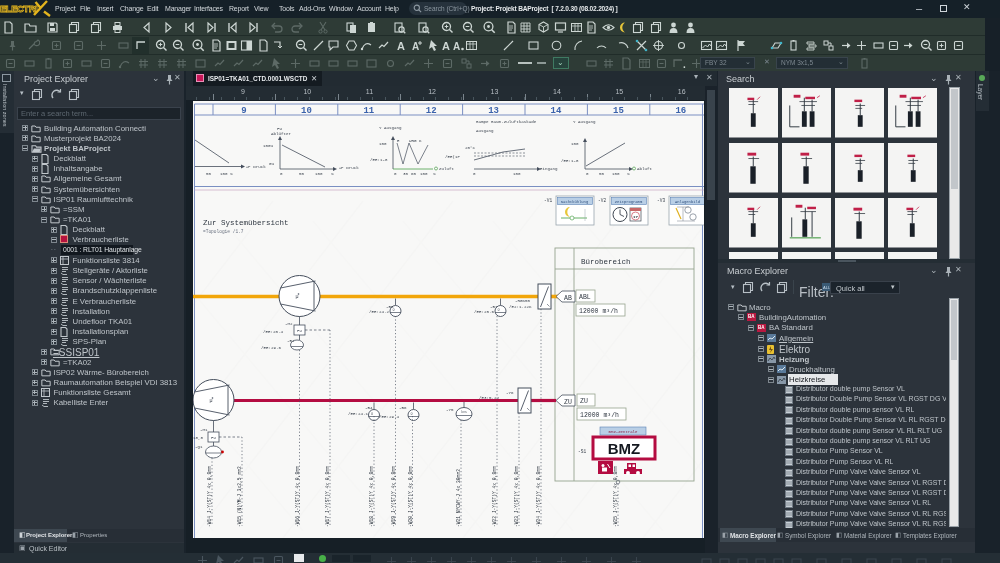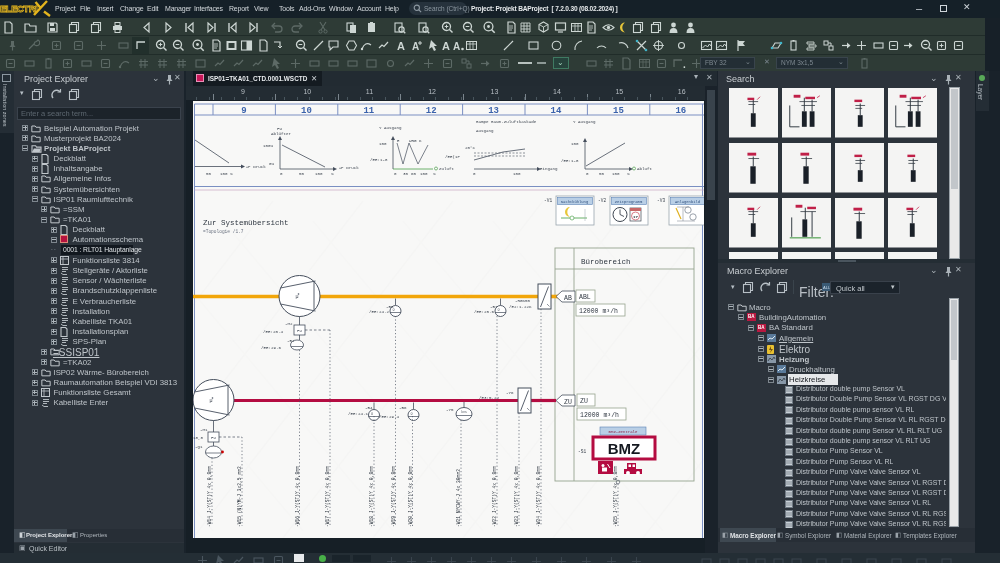--- a/index.html
+++ b/index.html
@@ -531,21 +531,21 @@
       <path d="M3.5 3.5v-2h7v8h-2" fill="none" stroke="#b8c0c6" stroke-width="1.1"></path>
     </svg>
 <div class="ab" style="left:17px;top:107px;width:164px;height:13px;background:#1c232a;border:1px solid #3a424c;"></div>
 <div class="ab" style="left:21px;top:109px;font-size:7.5px;color:#5d6770;font-weight:normal;white-space:nowrap;">Enter a search term...</div>
 <div class="ab" style="left:22.0px;top:125px;width:6px;height:6px;border:1px solid #7d868d"></div>
 <div class="ab" style="left:23.0px;top:127.2px;width:4px;height:1px;background:#aeb6bc"></div>
 <div class="ab" style="left:24.6px;top:125.8px;width:1px;height:4px;background:#aeb6bc"></div>
 <svg class="ab" style="left:31.0px;top:123.5px" width="10" height="9" viewBox="0 0 12 10">
       <path d="M1 2h4l1 1.5h5V9H1z" fill="none" stroke="#c0c6cb" stroke-width="1.2"></path>
     </svg>
-<div class="ab" style="left:44.0px;top:123.5px;font-size:7.8px;color:#bfc5ca;font-weight:normal;white-space:nowrap;">Beispiel Automation Projekt</div>
+<div class="ab" style="left:44.0px;top:123.5px;font-size:7.8px;color:#bfc5ca;font-weight:normal;white-space:nowrap;">Building Automation Connecti</div>
 <div class="ab" style="left:22.0px;top:135.18px;width:6px;height:6px;border:1px solid #7d868d"></div>
 <div class="ab" style="left:23.0px;top:137.38px;width:4px;height:1px;background:#aeb6bc"></div>
 <div class="ab" style="left:24.6px;top:135.98000000000002px;width:1px;height:4px;background:#aeb6bc"></div>
 <svg class="ab" style="left:31.0px;top:133.68px" width="10" height="9" viewBox="0 0 12 10">
       <path d="M1 2h4l1 1.5h5V9H1z" fill="none" stroke="#c0c6cb" stroke-width="1.2"></path>
     </svg>
 <div class="ab" style="left:44.0px;top:133.68px;font-size:7.8px;color:#bfc5ca;font-weight:normal;white-space:nowrap;">Musterprojekt BA2024</div>
 <div class="ab" style="left:22.0px;top:145.36px;width:6px;height:6px;border:1px solid #7d868d"></div>
 <div class="ab" style="left:23.0px;top:147.56px;width:4px;height:1px;background:#aeb6bc"></div>
 <svg class="ab" style="left:31.0px;top:143.86px" width="11" height="9" viewBox="0 0 12 10">
@@ -566,21 +566,21 @@
 <svg class="ab" style="left:40.5px;top:164.22000000000003px" width="8" height="10" viewBox="0 0 8 10">
       <path d="M1 .5h4.5L7 2v7.5H1z" fill="none" stroke="#c0c6cb" stroke-width="1.1"></path>
     </svg>
 <div class="ab" style="left:53.5px;top:164.22000000000003px;font-size:7.8px;color:#bfc5ca;font-weight:normal;white-space:nowrap;">Inhaltsangabe</div>
 <div class="ab" style="left:31.5px;top:175.90000000000003px;width:6px;height:6px;border:1px solid #7d868d"></div>
 <div class="ab" style="left:32.5px;top:178.10000000000002px;width:4px;height:1px;background:#aeb6bc"></div>
 <div class="ab" style="left:34.1px;top:176.70000000000005px;width:1px;height:4px;background:#aeb6bc"></div>
 <svg class="ab" style="left:40.5px;top:174.40000000000003px" width="10" height="9" viewBox="0 0 12 10">
       <path d="M1 2h4l1 1.5h5V9H1z" fill="none" stroke="#c0c6cb" stroke-width="1.2"></path>
     </svg>
-<div class="ab" style="left:53.5px;top:174.40000000000003px;font-size:7.8px;color:#bfc5ca;font-weight:normal;white-space:nowrap;">Allgemeine Infos</div>
+<div class="ab" style="left:53.5px;top:174.40000000000003px;font-size:7.8px;color:#bfc5ca;font-weight:normal;white-space:nowrap;">Allgemeine Gesamt</div>
 <div class="ab" style="left:31.5px;top:186.08000000000004px;width:6px;height:6px;border:1px solid #7d868d"></div>
 <div class="ab" style="left:32.5px;top:188.28000000000003px;width:4px;height:1px;background:#aeb6bc"></div>
 <div class="ab" style="left:34.1px;top:186.88000000000005px;width:1px;height:4px;background:#aeb6bc"></div>
 <svg class="ab" style="left:40.5px;top:184.58000000000004px" width="10" height="9" viewBox="0 0 12 10">
       <path d="M1 2h4l1 1.5h5V9H1z" fill="none" stroke="#c0c6cb" stroke-width="1.2"></path>
     </svg>
 <div class="ab" style="left:53.5px;top:184.58000000000004px;font-size:7.8px;color:#bfc5ca;font-weight:normal;white-space:nowrap;">Systemübersichten</div>
 <div class="ab" style="left:31.5px;top:196.26000000000005px;width:6px;height:6px;border:1px solid #7d868d"></div>
 <div class="ab" style="left:32.5px;top:198.46000000000004px;width:4px;height:1px;background:#aeb6bc"></div>
 <svg class="ab" style="left:40.5px;top:194.76000000000005px" width="10" height="9" viewBox="0 0 12 10">
@@ -603,21 +603,21 @@
 <div class="ab" style="left:50.5px;top:226.80000000000007px;width:6px;height:6px;border:1px solid #7d868d"></div>
 <div class="ab" style="left:51.5px;top:229.00000000000006px;width:4px;height:1px;background:#aeb6bc"></div>
 <div class="ab" style="left:53.1px;top:227.60000000000008px;width:1px;height:4px;background:#aeb6bc"></div>
 <svg class="ab" style="left:59.5px;top:225.30000000000007px" width="8" height="10" viewBox="0 0 8 10">
       <path d="M1 .5h4.5L7 2v7.5H1z" fill="none" stroke="#c0c6cb" stroke-width="1.1"></path>
     </svg>
 <div class="ab" style="left:72.5px;top:225.30000000000007px;font-size:7.8px;color:#bfc5ca;font-weight:normal;white-space:nowrap;">Deckblatt</div>
 <div class="ab" style="left:50.5px;top:236.98000000000008px;width:6px;height:6px;border:1px solid #7d868d"></div>
 <div class="ab" style="left:51.5px;top:239.18000000000006px;width:4px;height:1px;background:#aeb6bc"></div>
 <div class="ab" style="left:59.5px;top:235.48000000000008px;width:8px;height:8px;background:#b5123f;border:1px solid #d87"></div>
-<div class="ab" style="left:72.5px;top:235.48000000000008px;font-size:7.8px;color:#bfc5ca;font-weight:normal;white-space:nowrap;">Automationsschema</div>
+<div class="ab" style="left:72.5px;top:235.48000000000008px;font-size:7.8px;color:#bfc5ca;font-weight:normal;white-space:nowrap;">Verbraucherliste</div>
 <div class="ab" style="left:51.0px;top:246.16000000000008px;font-size:5px;color:#7d868d;font-weight:normal;white-space:nowrap;">- -</div>
 <div class="ab" style="left:61.0px;top:244.66000000000008px;width:72px;height:10px;background:#12181f;"></div>
 <div class="ab" style="left:63.0px;top:246.16000000000008px;font-size:6.8px;color:#dfe3e6;font-weight:normal;white-space:nowrap;letter-spacing:-0.1px;">0001 : RLT01 Hauptanlage</div>
 <div class="ab" style="left:50.5px;top:257.3400000000001px;width:6px;height:6px;border:1px solid #7d868d"></div>
 <div class="ab" style="left:51.5px;top:259.5400000000001px;width:4px;height:1px;background:#aeb6bc"></div>
 <div class="ab" style="left:53.1px;top:258.1400000000001px;width:1px;height:4px;background:#aeb6bc"></div>
 <svg class="ab" style="left:59.5px;top:255.8400000000001px" width="9" height="9" viewBox="0 0 9 9">
       <rect x=".5" y=".5" width="8" height="8" fill="none" stroke="#c0c6cb"></rect>
       <path d="M.5 3h8M3 .5v8" stroke="#c0c6cb" stroke-width=".8"></path>
     </svg>
@@ -662,21 +662,21 @@
       <path d="M1 7l2 1.5h4" stroke="#c0c6cb" stroke-width=".9" fill="none"></path>
     </svg>
 <div class="ab" style="left:72.5px;top:306.7400000000001px;font-size:7.8px;color:#bfc5ca;font-weight:normal;white-space:nowrap;">Installation</div>
 <div class="ab" style="left:50.5px;top:318.42000000000013px;width:6px;height:6px;border:1px solid #7d868d"></div>
 <div class="ab" style="left:51.5px;top:320.6200000000001px;width:4px;height:1px;background:#aeb6bc"></div>
 <div class="ab" style="left:53.1px;top:319.22000000000014px;width:1px;height:4px;background:#aeb6bc"></div>
 <svg class="ab" style="left:59.5px;top:316.92000000000013px" width="9" height="9" viewBox="0 0 9 9">
       <path d="M2 1.5h6M2 3.5h6M2 5.5h4" stroke="#c0c6cb" stroke-width=".9"></path>
       <path d="M1 7l2 1.5h4" stroke="#c0c6cb" stroke-width=".9" fill="none"></path>
     </svg>
-<div class="ab" style="left:72.5px;top:316.92000000000013px;font-size:7.8px;color:#bfc5ca;font-weight:normal;white-space:nowrap;">Kabelliste TKA01</div>
+<div class="ab" style="left:72.5px;top:316.92000000000013px;font-size:7.8px;color:#bfc5ca;font-weight:normal;white-space:nowrap;">Undefloor TKA01</div>
 <div class="ab" style="left:50.5px;top:328.60000000000014px;width:6px;height:6px;border:1px solid #7d868d"></div>
 <div class="ab" style="left:51.5px;top:330.8000000000001px;width:4px;height:1px;background:#aeb6bc"></div>
 <div class="ab" style="left:53.1px;top:329.40000000000015px;width:1px;height:4px;background:#aeb6bc"></div>
 <svg class="ab" style="left:59.5px;top:327.10000000000014px" width="8" height="10" viewBox="0 0 8 10">
       <path d="M1 .5h4.5L7 2v7.5H1z" fill="none" stroke="#c0c6cb" stroke-width="1.1"></path>
     </svg>
 <div class="ab" style="left:72.5px;top:327.10000000000014px;font-size:7.8px;color:#bfc5ca;font-weight:normal;white-space:nowrap;">Installationsplan</div>
 <div class="ab" style="left:50.5px;top:338.78000000000014px;width:6px;height:6px;border:1px solid #7d868d"></div>
 <div class="ab" style="left:51.5px;top:340.98000000000013px;width:4px;height:1px;background:#aeb6bc"></div>
 <div class="ab" style="left:53.1px;top:339.58000000000015px;width:1px;height:4px;background:#aeb6bc"></div>

